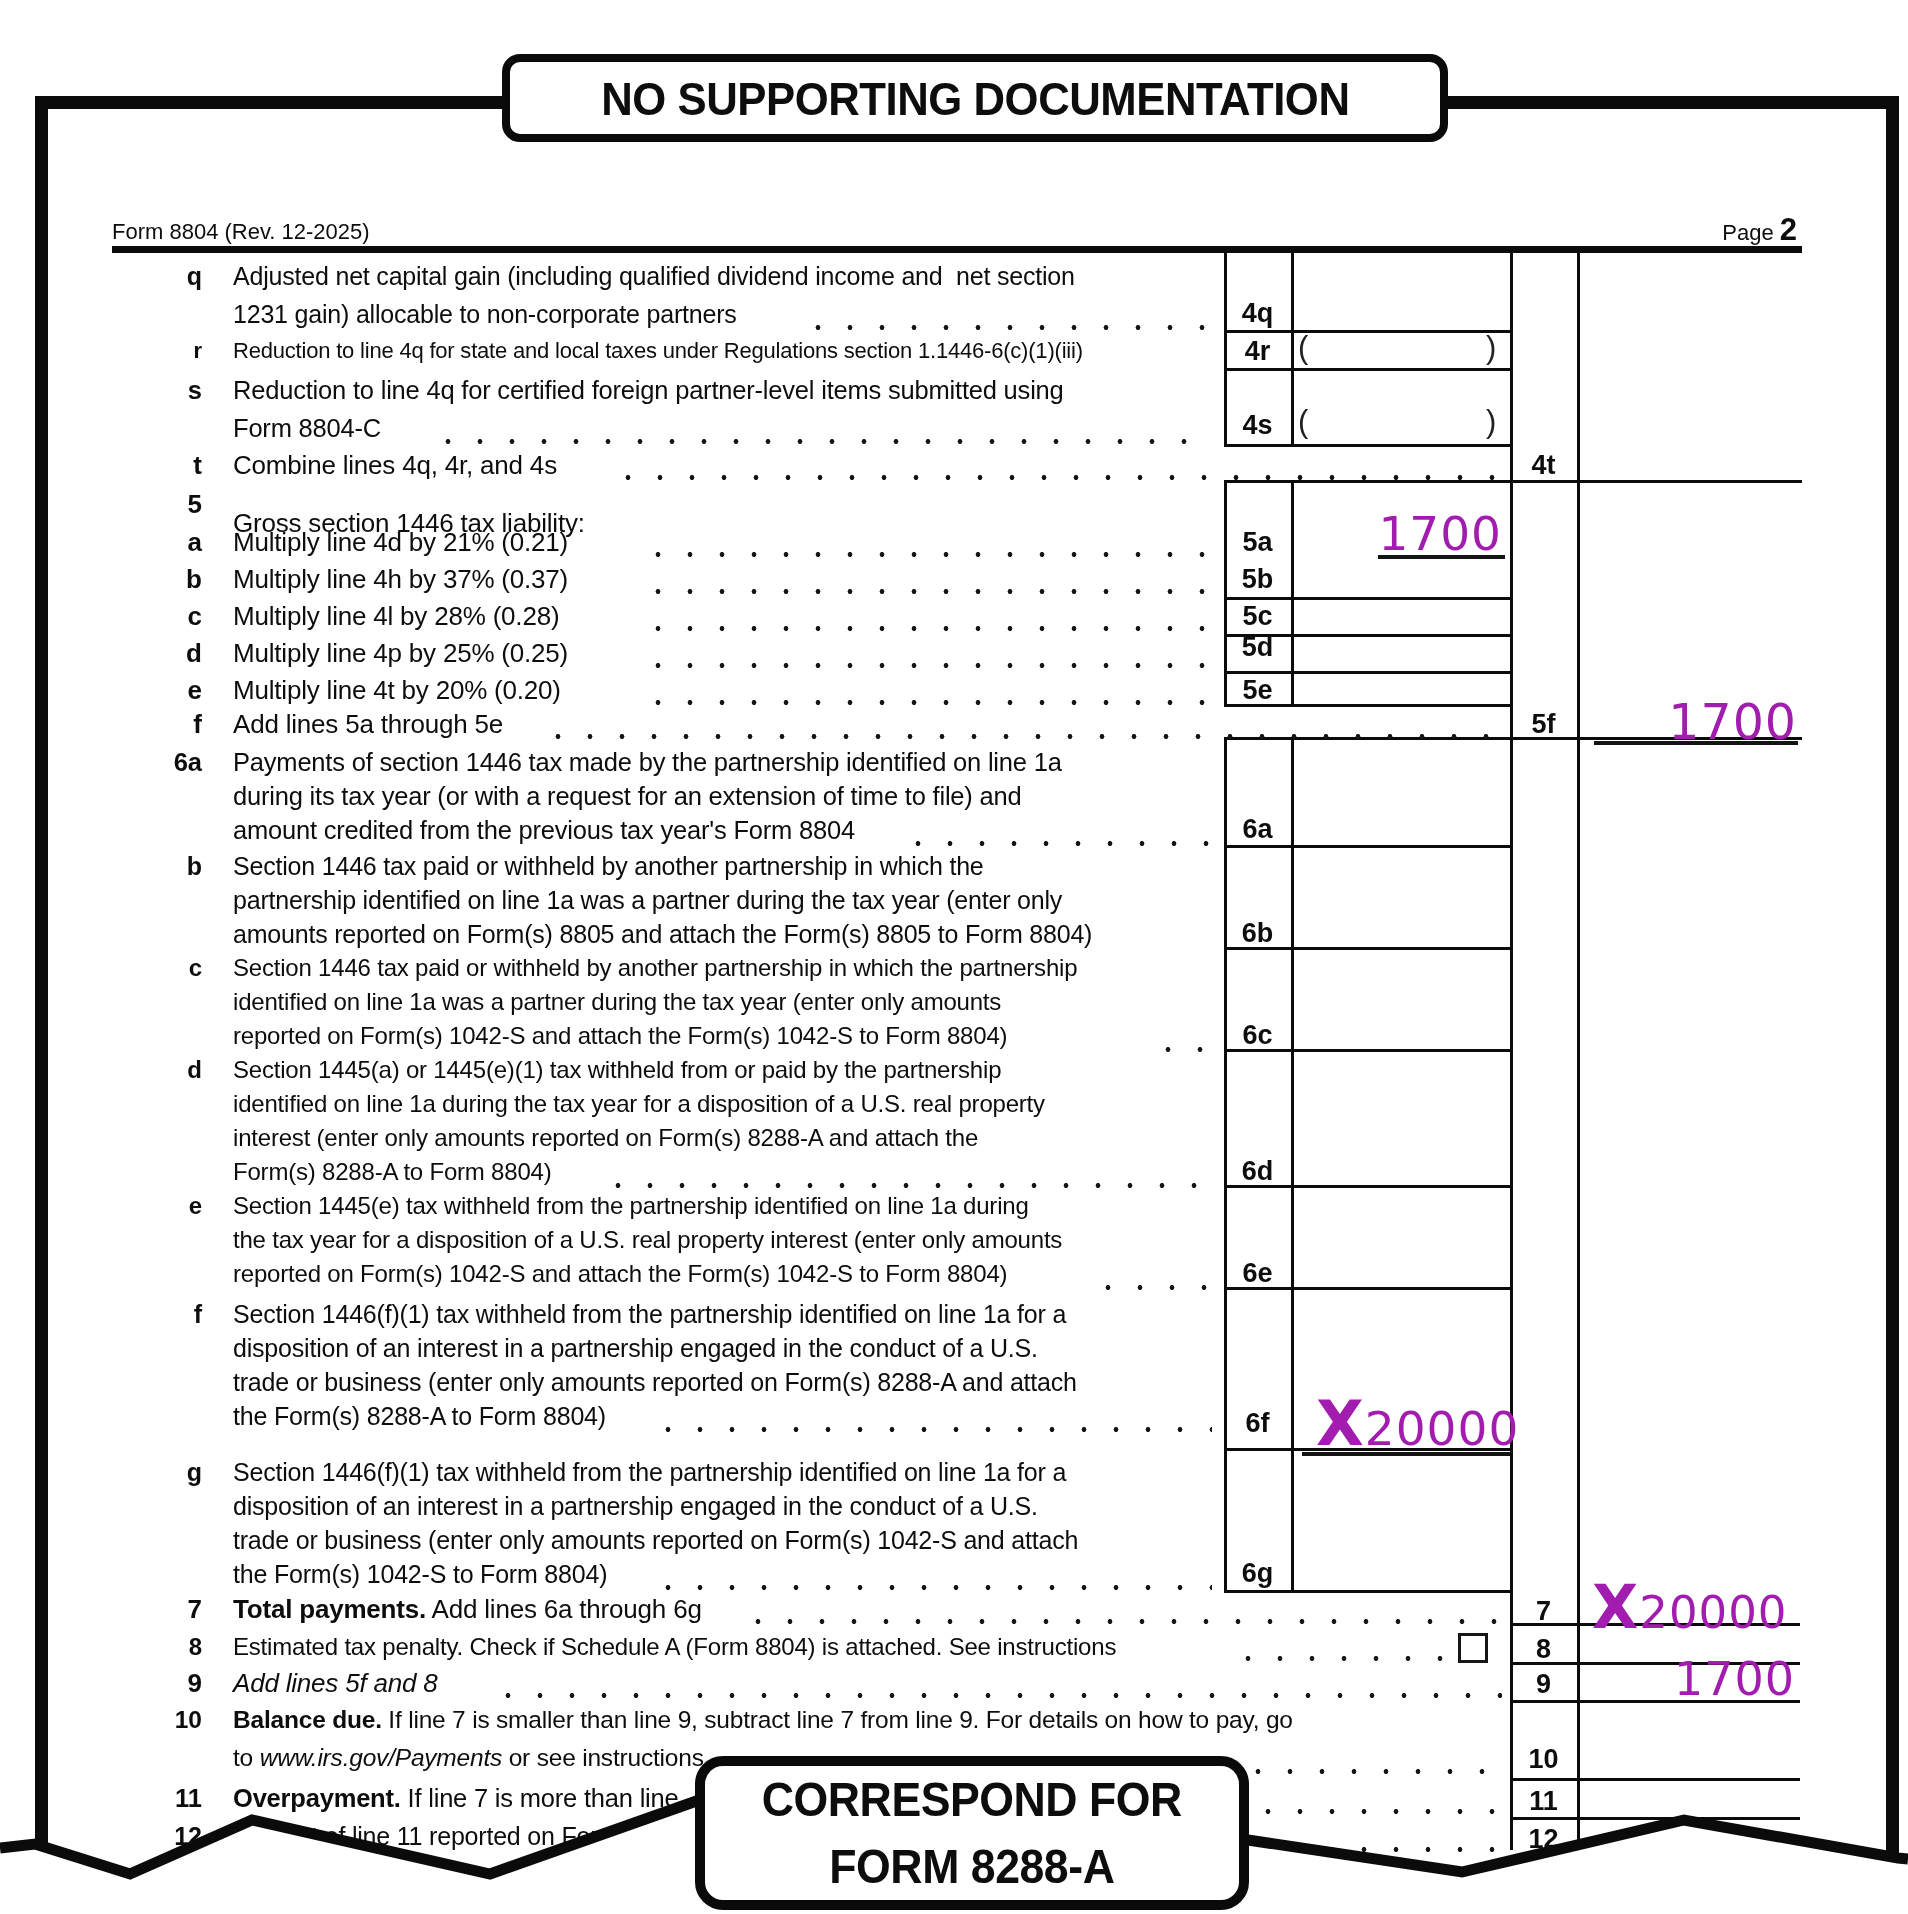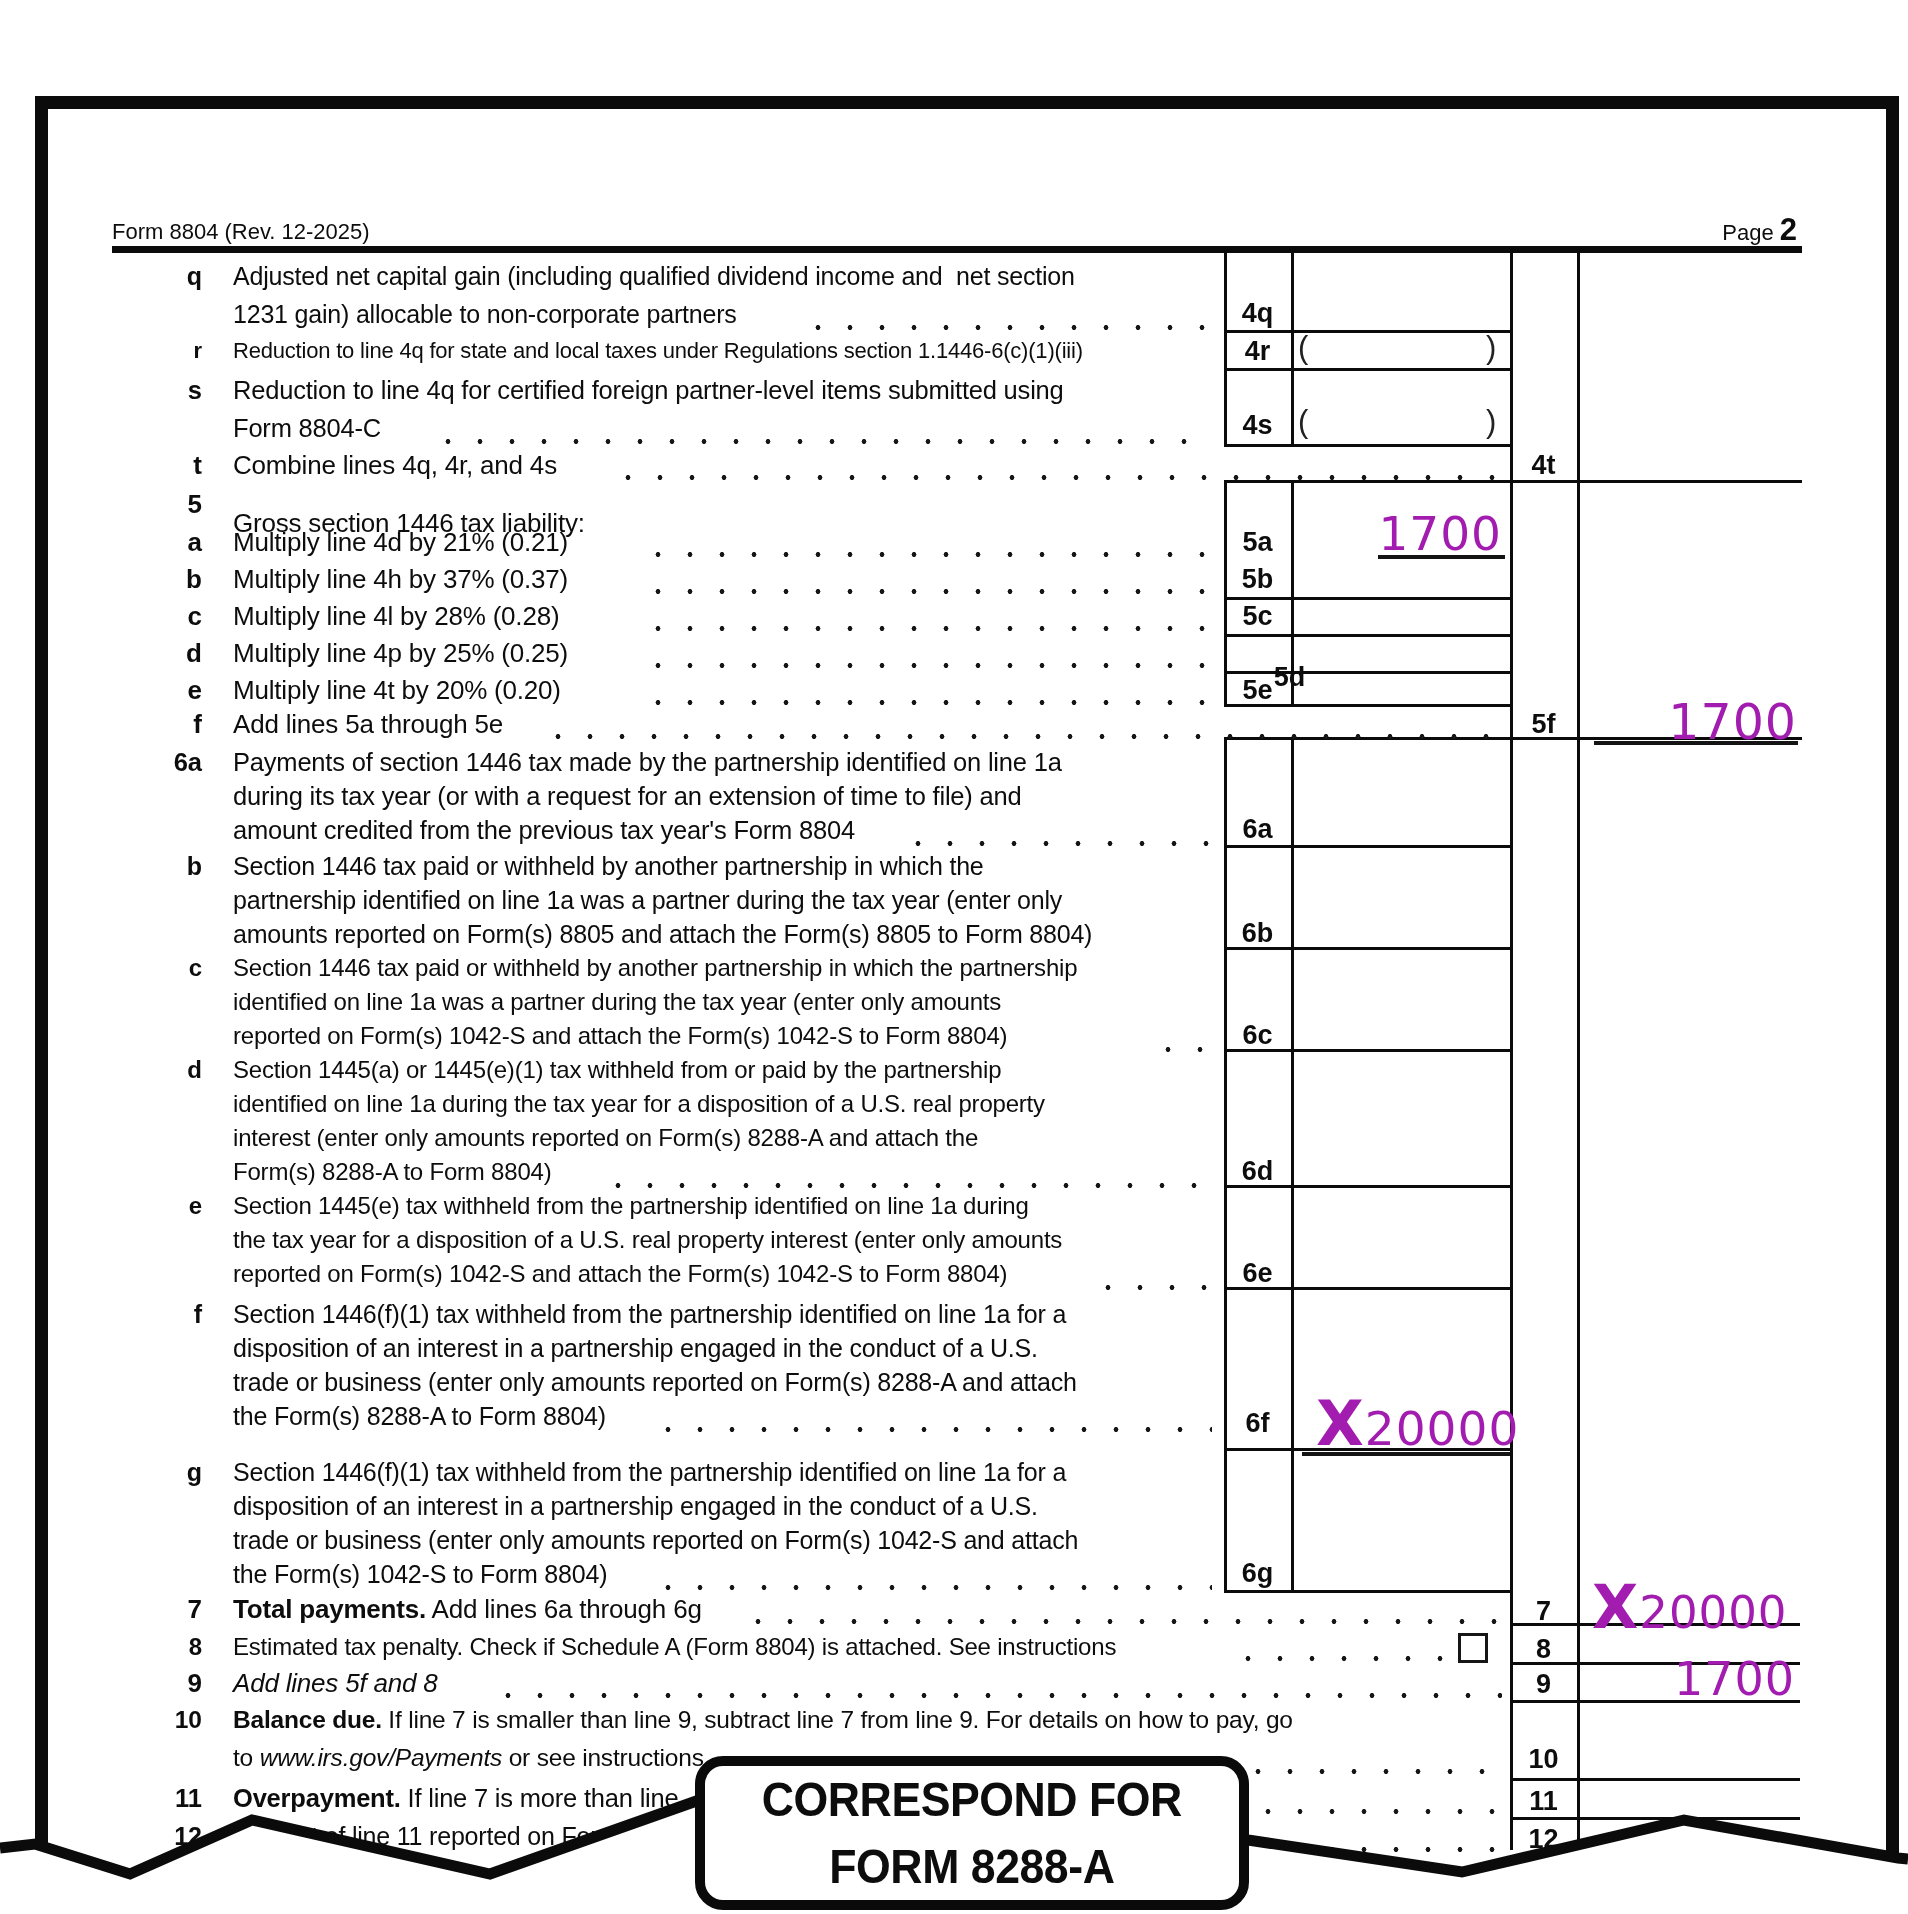--- a/index.html
+++ b/index.html
@@ -104,21 +104,21 @@
       <div class="line" style="top: 564px; font-size: 26px;">Multiply line 4h by 37% (0.37)</div>
       <div class="dots" style="left: 640px; top: 586px; width: 572px;"></div>
       <div class="cell-label inner-col" style="top: 564px;">5b</div>
       <div class="rownum" style="top: 601px; font-size: 26px;">c</div>
       <div class="line" style="top: 601px; font-size: 26px;">Multiply line 4l by 28% (0.28)</div>
       <div class="dots" style="left: 640px; top: 623px; width: 572px;"></div>
       <div class="cell-label inner-col" style="top: 601px;">5c</div>
       <div class="rownum" style="top: 638px; font-size: 26px;">d</div>
       <div class="line" style="top: 638px; font-size: 26px;">Multiply line 4p by 25% (0.25)</div>
       <div class="dots" style="left: 640px; top: 660px; width: 572px;"></div>
-      <div class="cell-label inner-col" style="top: 662px; margin-left: 32px;">5d</div>
+      <div class="cell-label inner-col" style="top: 632px;">5d</div>
       <div class="rownum" style="top: 675px; font-size: 26px;">e</div>
       <div class="line" style="top: 675px; font-size: 26px;">Multiply line 4t by 20% (0.20)</div>
       <div class="dots" style="left: 640px; top: 697px; width: 572px;"></div>
       <div class="cell-label inner-col" style="top: 675px;">5e</div>
       <div class="rownum" style="top: 709px; font-size: 26px;">f</div>
       <div class="line" style="top: 709px; font-size: 26px;">Add lines 5a through 5e</div>
       <div class="dots" style="left: 540px; top: 731px; width: 962px;"></div>
       <div class="cell-label outer-col" style="top: 709px;">5f</div>
       <div class="rownum" style="top: 748px; font-size: 25.5px;">6a</div>
       <div class="line" style="top: 748px; font-size: 25.5px;">Payments of section 1446 tax made by the partnership identified on line 1a</div>
@@ -205,17 +205,20 @@
       <div class="hand" style="left: 1588px; top: 1652px; width: 207px; text-align: right; font-size: 46px;">1700</div>
     </div>
 
   <div class="checkbox" style="left:1458px;top:1633px;"></div>
 
   <svg id="tear" width="1908" height="1914" viewBox="0 0 1908 1914">
     <polygon points="0,1848 35,1844 130,1874 252,1820 490,1874 705,1798 900,1778 1248,1840 1462,1872 1684,1820 1898,1858 1908,1859 1908,1914 0,1914" fill="#ffffff"></polygon>
     <polyline points="0,1848 35,1844 130,1874 252,1820 490,1874 705,1798 900,1778 1248,1840 1462,1872 1684,1820 1898,1858 1908,1859" fill="none" stroke="#0b0b0b" stroke-width="11"></polyline>
   </svg>
 
+  <div class="stamp" style="left:502px;top:54px;width:930px;height:72px;">
+    <div class="stamp-text" style="font-size:47px;">NO SUPPORTING DOCUMENTATION</div>
+  </div>
   <div class="stamp" style="left:695px;top:1756px;width:534px;height:134px;border-width:10px;border-radius:28px;">
     <div class="stamp-text" style="font-size:48px;line-height:1.4;"><span>CORRESPOND FOR</span><br><span>FORM 8288-A</span></div>
   </div>
 
 </div>
 
 </body></html>

